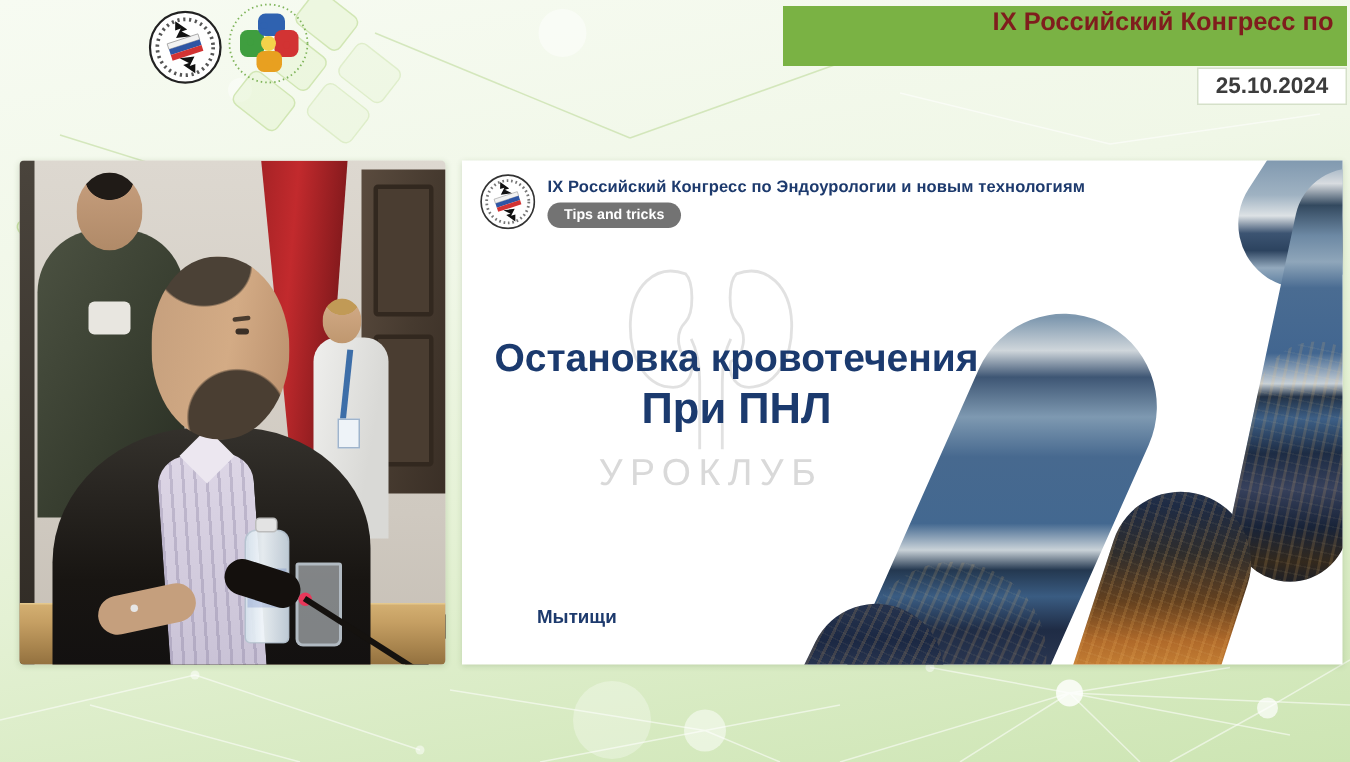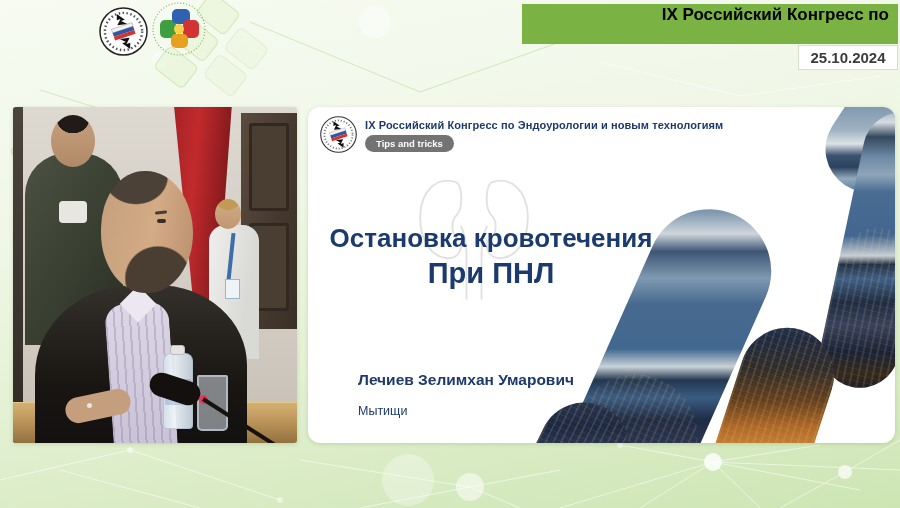--- a/index.html
+++ b/index.html
@@ -16,21 +16,21 @@
 
   
   #logoUro{left:8px;top:14px;width:128px;height:44px;display:flex;align-items:center;gap:1px;position:absolute;}
   #logoUro span{position:static;font-weight:bold;font-size:20px;color:#6b7068;letter-spacing:1px;}
   #logoUro .ecirc{position:static;width:44px;height:44px;}
   #embSociety{left:99px;top:7px;width:49px;height:49px;}
   #embPuzzle{left:152px;top:2px;width:54px;height:54px;}
 
   #banner{
     left:522px;top:4px;width:376px;height:40px;background:#7ab244;
-    color:#000000;font-weight:bold;font-size:17px;line-height:19.5px;
+    color:#7f1d1d;font-weight:bold;font-size:17px;line-height:19.5px;
     text-align:right;padding:1px 9px 0 0;
   }
   #banner div{position:static;}
   #dateBox{
     left:799px;top:46px;width:98px;height:23px;background:#ffffff;
     color:#3c3c3c;font-weight:bold;font-size:15px;line-height:23px;text-align:center;
     box-shadow:0 0 0 1px rgba(180,195,165,.45);
   }
 
   
@@ -79,32 +79,32 @@
     border:1px solid rgba(160,175,190,.55);}
   .v-bottlecap{left:157px;top:238px;width:15px;height:10px;border-radius:3px;background:#e3e3e3;border:1px solid #bcbcbc;}
   .v-bottlelabel{left:152px;top:272px;width:26px;height:26px;background:rgba(90,120,190,.28);}
   .v-glass{left:184px;top:268px;width:31px;height:56px;border-radius:2px 2px 5px 5px;
     background:rgba(216,224,230,.55);border:2px solid rgba(186,196,205,.85);}
   .v-mic{left:136px;top:270px;width:52px;height:24px;border-radius:12px;background:#14100d;transform:rotate(18deg);}
   .v-micring{left:186px;top:288px;width:9px;height:9px;border-radius:50%;background:#e8385a;}
   #vrods{left:0;top:0;width:284px;height:336px;}
 
   
-  #slide{left:308px;top:107px;width:587px;height:336px;background:#ffffff;border-radius:12px;overflow:hidden;
+  #slide{left:308px;top:107px;width:587px;height:336px;background:#ffffff;border-radius:0;overflow:hidden;
     box-shadow:0 1px 4px rgba(60,90,40,.18);}
   #slideEmblem{left:12px;top:9px;width:37px;height:37px;}
   #slideTitleSm{left:57px;top:12px;width:500px;font-size:11px;font-weight:bold;color:#1d3a6d;letter-spacing:.1px;}
   #slideBadge{left:57px;top:28px;height:17px;line-height:17px;padding:0 11px;border-radius:9px;
     background:#737373;color:#fff;font-size:9.5px;font-weight:bold;position:absolute;display:inline-block;}
   #wmKidneys{left:100px;top:58px;width:132px;height:152px;opacity:.65;}
   #wmText{left:58px;top:194px;width:216px;text-align:center;font-size:25px;letter-spacing:5px;color:#d9d9d9;}
   #tLine1{left:0;top:116px;width:366px;text-align:center;font-size:26px;font-weight:bold;color:#1b3a6e;}
   #tLine2{left:0;top:150px;width:366px;text-align:center;font-size:29px;font-weight:bold;color:#1b3a6e;}
   #spName{left:50px;top:264px;font-size:15.5px;font-weight:bold;color:#1d3a6d;}
-  #spCity{left:50px;top:297px;font-size:12.5px;font-weight:normal;color:#1d3a6d;text-align:right;}
+  #spCity{left:50px;top:297px;font-size:12.5px;font-weight:bold;color:#1d3a6d;text-align:right;}
 
   
   .cap{border-radius:999px;overflow:hidden;}
   .cap::after{content:"";position:absolute;inset:42% 0 0 0;border-radius:inherit;
     background:repeating-linear-gradient(90deg,rgba(255,196,110,.26) 0 2px,rgba(0,0,0,0) 2px 7px),
                repeating-linear-gradient(0deg,rgba(255,232,178,.10) 0 1px,rgba(0,0,0,0) 1px 6px);
     opacity:.55;}
   #capSky{left:554px;top:-124px;width:86px;height:220px;transform:rotate(33deg);
     background:linear-gradient(147deg,#718ca6 0%,#7e97ae 55%,#9fb2c2 66%,#dde2e5 72%,#3c5472 77%,#2c435f 82%,#93a9bd 87%,#54789c 93%,#2c4666 100%);}
   #capSky::after{display:none;}
@@ -255,21 +255,21 @@
     <div id="slideBadge">Tips and tricks</div>
 
     <svg id="wmKidneys" viewBox="0 0 140 160">
       <g stroke="#d2d2d2" fill="none" stroke-width="2">
         <path d="M52,18 C30,10 14,28 13,52 C12,78 24,96 40,98 C52,100 58,90 56,80 C46,76 44,60 52,52 C58,46 58,24 52,18 Z"></path>
         <path d="M88,18 C110,10 126,28 127,52 C128,78 116,96 100,98 C88,100 82,90 84,80 C94,76 96,60 88,52 C82,46 82,24 88,18 Z"></path>
         <path d="M56,64 C60,72 62,80 62,94 L62,142"></path>
         <path d="M84,64 C80,72 78,80 78,94 L78,142"></path>
       </g>
     </svg>
+    <div id="wmText">УРОКЛУБ</div>
 
     <div id="tLine1">Остановка кровотечения</div>
     <div id="tLine2">При ПНЛ</div>
 
-    <div id="spName">Лечиев Зелимхан Умарович</div>
     <div id="spCity">Мытищи</div>
   </div>
 
 </div>
 
 </body></html>

